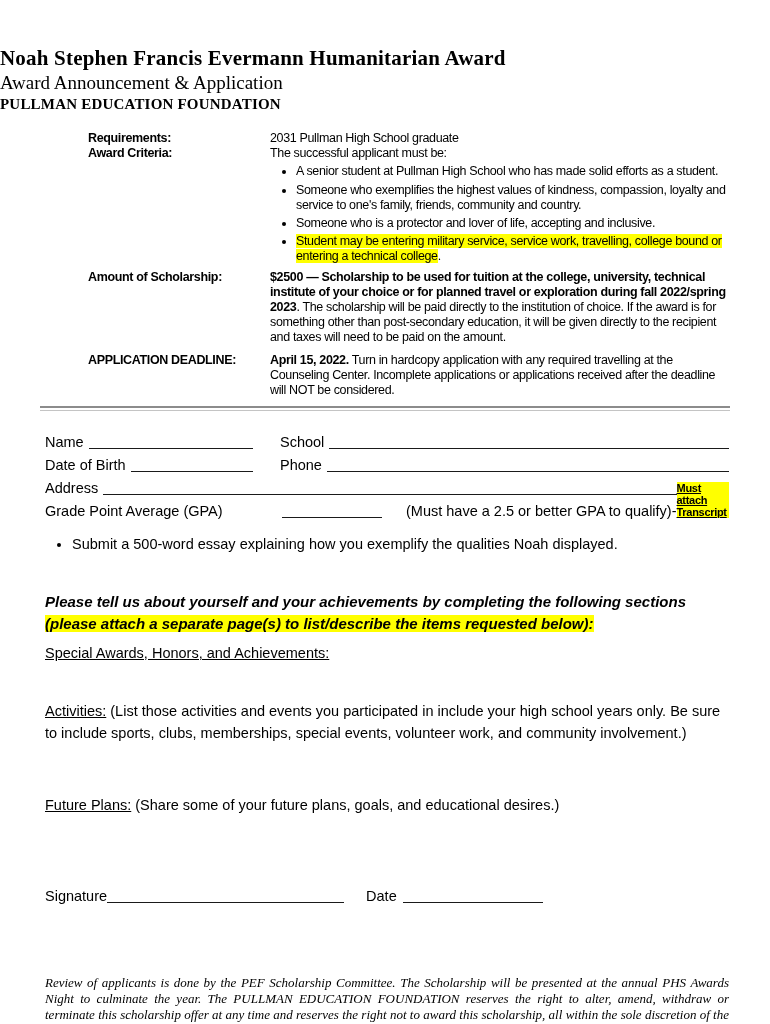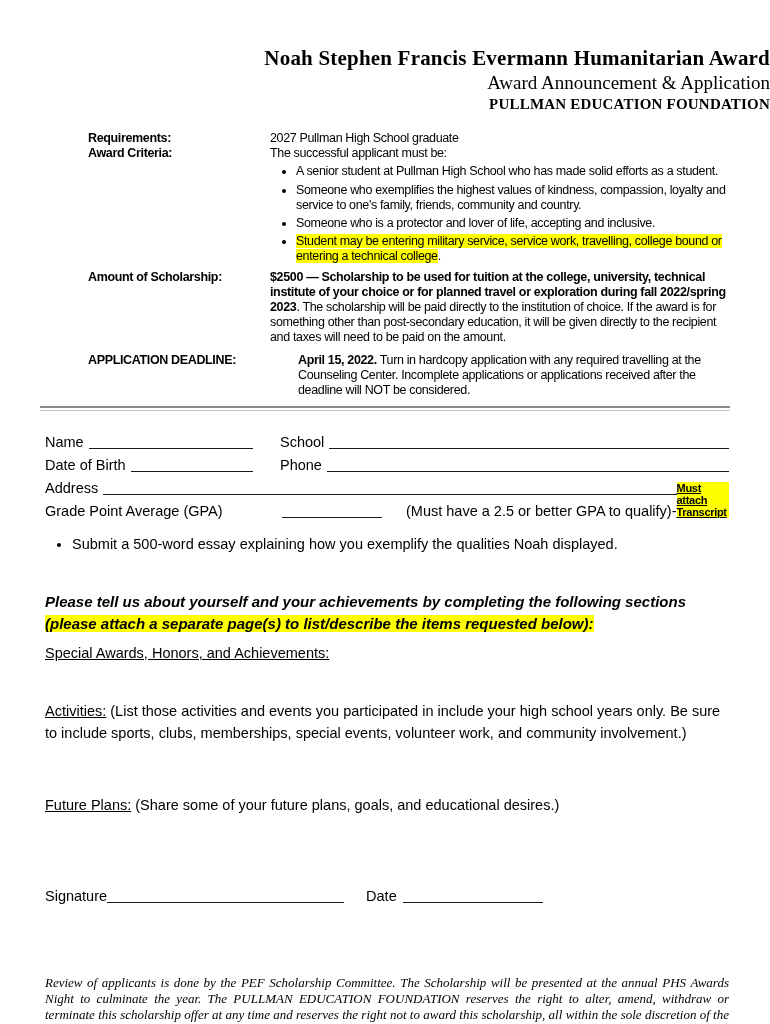--- a/index.html
+++ b/index.html
@@ -6,36 +6,36 @@
   .page {
     position: relative;
     width: 770px;
     height: 1024px;
     background: #ffffff;
     font-family: "Liberation Sans", sans-serif;
     color: #000000;
     overflow: hidden;
   }
   
-  .header { position: absolute; top: 46px; left: 0; width: 770px; text-align: right;
+  .header { position: absolute; top: 46px; left: 0; width: 770px; text-align: left;
             font-family: "Liberation Serif", serif; }
   .doc-title { font-size: 21px; font-weight: bold; line-height: 25px; letter-spacing: 0.2px; }
   .doc-subtitle { font-size: 19px; line-height: 22px; margin-top: 1px; }
   .doc-org { font-size: 15px; font-weight: bold; line-height: 18px; margin-top: 1px; letter-spacing: 0.2px; }
 
   
   .info { position: absolute; top: 131px; left: 88px; width: 640px;
           font-size: 12.5px; line-height: 15.2px; letter-spacing: -0.35px; }
   .irow { display: flex; }
   .ilabel { flex: none; width: 182px; font-weight: bold; }
   .ivalue { flex: 1; }
   .info ul { margin: 3px 0 2px 0; padding-left: 26px; }
   .info li { margin-bottom: 3px; }
   .amount-row { margin-top: 2px; }
-  .deadline-row { margin-top: 7px; gap: 28px; }
+  .deadline-row { margin-top: 7px; }
   .b { font-weight: bold; }
   .hl { background: #ffff00; }
 
   
   .divider { position: absolute; top: 406px; left: 40px; width: 690px; height: 2px;
              border-top: 2px solid #8c8c8c; border-bottom: 1px solid #c4c4c4; }
 
   
   .form { position: absolute; top: 429px; left: 45px; width: 684px; font-size: 14.5px; }
   .frow { display: flex; align-items: flex-end; height: 21px; margin-bottom: 2px; }
@@ -85,21 +85,21 @@
 
   <div class="header">
     <div class="doc-title">Noah Stephen Francis Evermann Humanitarian Award</div>
     <div class="doc-subtitle">Award Announcement &amp; Application</div>
     <div class="doc-org">PULLMAN EDUCATION FOUNDATION</div>
   </div>
 
   <div class="info">
     <div class="irow">
       <div class="ilabel">Requirements:</div>
-      <div class="ivalue">2027 Pullman High School graduate</div>
+      <div class="ivalue">2031 Pullman High School graduate</div>
     </div>
     <div class="irow">
       <div class="ilabel">Award Criteria:</div>
       <div class="ivalue">
         <span>The successful applicant must be:</span>
         <ul>
           <li><span>A senior student at Pullman High School who has made solid efforts as a student.</span></li>
           <li><span>Someone who exemplifies the highest values of kindness, compassion, loyalty and service to one's family, friends, community and country.</span></li>
           <li><span>Someone who is a protector and lover of life, accepting and inclusive.</span></li>
           <li><span class="hl">Student may be entering military service, service work, travelling, college bound or entering a technical college</span><span>.</span></li>

